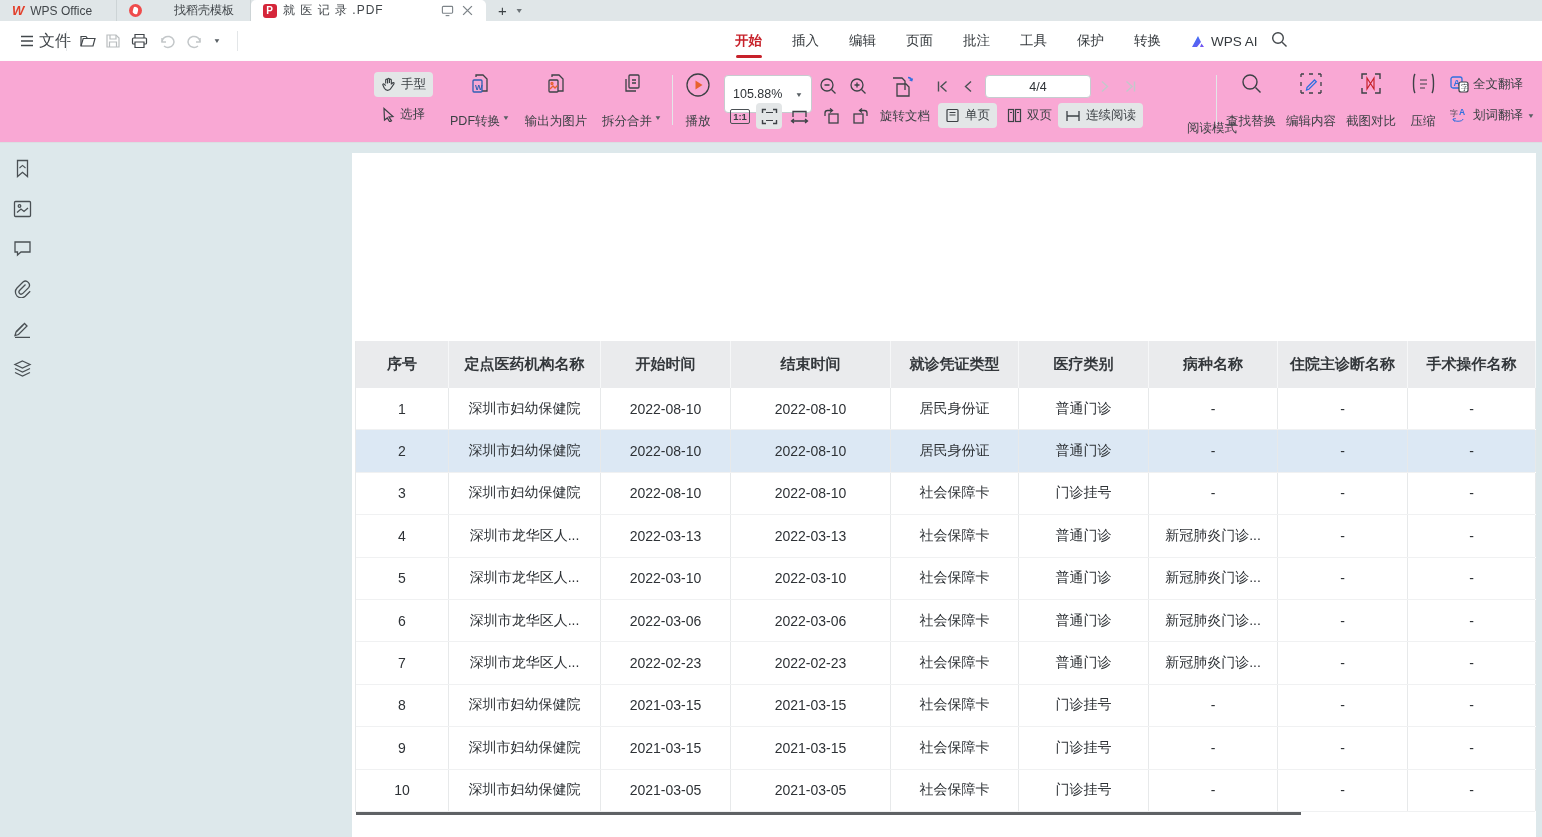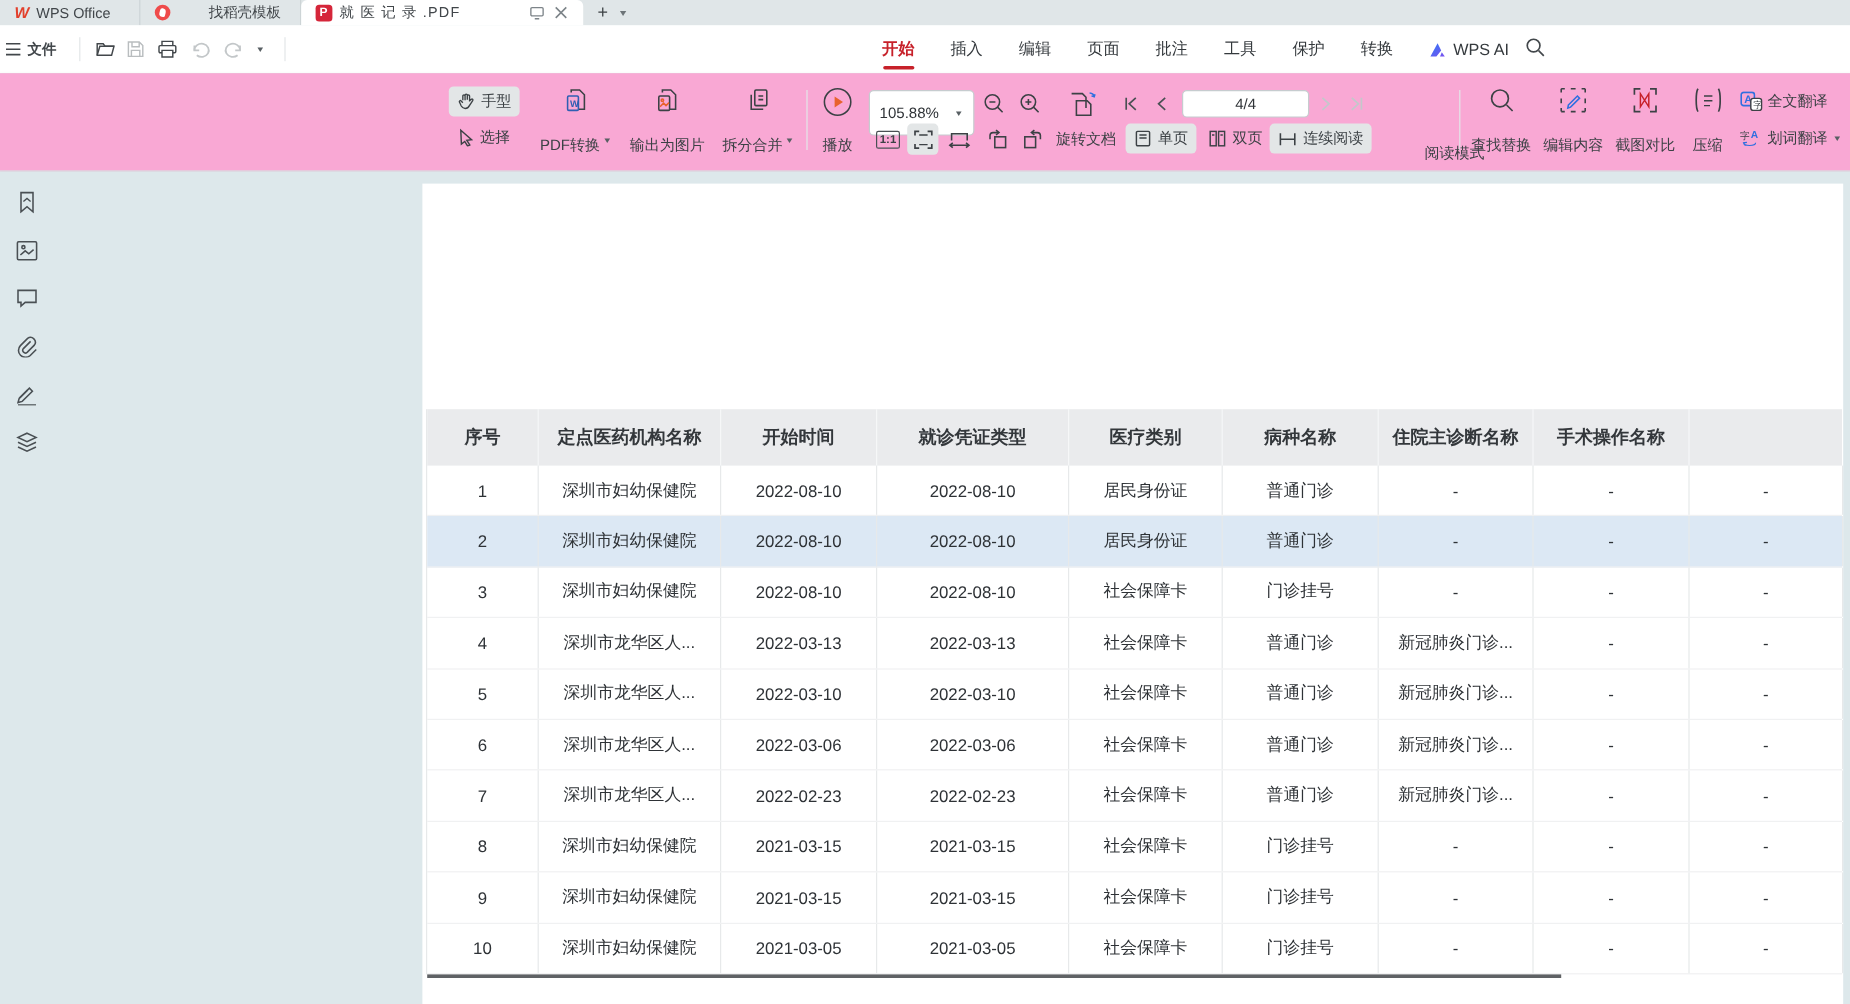--- a/index.html
+++ b/index.html
@@ -19,21 +19,21 @@
   .docer-ico::after { content:""; position:absolute; left:4px; top:3px; width:5px; height:7px; background:#fff; border-radius:3px 5px 2px 4px; transform:rotate(14deg); }
   .pdf-ico { width:14px; height:14px; border-radius:3px; background:#d5263a; color:#fff; font-size:10px; font-weight:bold; display:flex; align-items:center; justify-content:center; }
   .minico { width:14px; height:14px; color:#7d8489; display:flex; align-items:center; justify-content:center; }
   .tabplus { display:flex; align-items:center; gap:8px; padding-left:12px; color:#3c4144; font-size:15px; }
   .tabplus .caret { font-size:9px; color:#6d7478; }
 
   
   .menubar { position:absolute; left:0; top:21px; width:100%; height:40px; background:#ffffff; }
   .qitem { position:absolute; top:8px; height:24px; display:flex; align-items:center; color:#42474b; }
   .vsep { position:absolute; width:1px; background:#e3e6e8; }
-  .filebtn { left:4px; gap:5px; font-size:12px;font-weight:bold; }
+  .filebtn { left:20px; gap:5px; font-size:16px; }
   .menus { position:absolute; left:735px; top:0; height:40px; display:flex; align-items:center; gap:30px; font-size:13.5px; color:#34393d; }
   .mi { position:relative; height:40px; display:flex; align-items:center; cursor:default; }
   .mi.active { color:#c7212a; font-weight:bold; }
   .mi.active::after { content:""; position:absolute; left:50%; transform:translateX(-50%); bottom:3px; width:26px; height:3px; background:#c7212a; border-radius:2px; }
   .wpsai { display:flex; align-items:center; gap:5px; }
   .menubar .search { position:absolute; left:1271px; top:10px; }
 
   
   .ribbon { position:absolute; left:0; top:61px; width:100%; height:82px; background:#f9a8d4; border-bottom:1px solid #d9e0e2; box-shadow:0 1px 2px rgba(120,140,145,.25); }
   .rabs { position:absolute; }
@@ -443,20 +443,21 @@
         </svg>
     </span>
   </div>
 
   <div class="page">
     <div class="dtable">
       <div class="thead">
         <div class="th">序号</div>
         <div class="th">定点医药机构名称</div>
         <div class="th">开始时间</div>
+        <div class="th">结束时间</div>
         <div class="th">就诊凭证类型</div>
         <div class="th">医疗类别</div>
         <div class="th">病种名称</div>
         <div class="th">住院主诊断名称</div>
         <div class="th">手术操作名称</div>
       </div>
       <div>
           <div class="trow">
     <div class="td">1</div>
     <div class="td">深圳市妇幼保健院</div>

